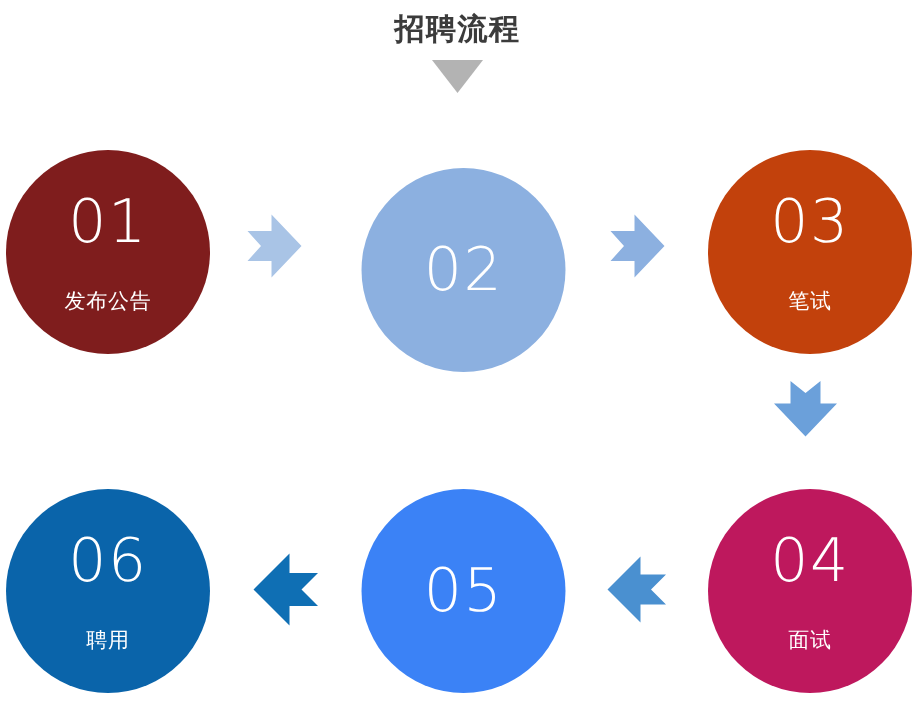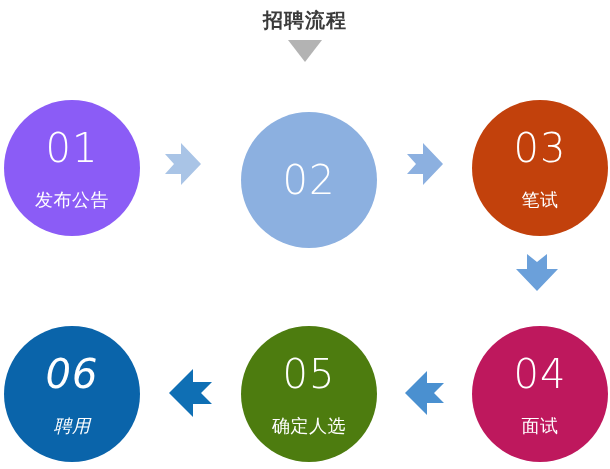--- a/index.html
+++ b/index.html
@@ -60,21 +60,21 @@
   }
   .node-num {
     font-size: 40px;
     font-weight: 300;
     color: #ffffff;
     line-height: 42px;
     letter-spacing: 1px;
     font-family: "DejaVu Sans", "Liberation Sans", sans-serif;
   }
   .node-label {
-    font-size: 18px;
+    font-size: 14px;
     font-weight: 400;
     color: #ffffff;
     line-height: 20px;
     margin-top: 21px;
     letter-spacing: 0.5px;
     white-space: nowrap;
   }
 
   
   #node-1 { left: 4px;   top: 100px; }
@@ -99,45 +99,44 @@
 </head>
 <body style="background: rgb(255, 255, 255);">
 
 <div id="canvas">
 
   <div class="title-wrap">
     <span class="title-text" style="color: rgb(59, 59, 59);">招聘流程</span>
     <span class="title-marker" style="border-top-color: rgb(179, 179, 179);"></span>
   </div>
 
-  <div class="node" id="node-1" style="background: #8b5cf6;">
+  <div class="node" id="node-1" style="background: #7f1d1d;">
     <span class="node-num">01</span>
     <span class="node-label">发布公告</span>
   </div>
 
   <div class="node" id="node-2" style="background: rgb(140, 176, 224);">
     <span class="node-num">02</span>
   </div>
 
   <div class="node" id="node-3" style="background: #c2410c;">
     <span class="node-num">03</span>
     <span class="node-label">笔试</span>
   </div>
 
   <div class="node" id="node-4" style="background: #be185d;">
     <span class="node-num">04</span>
     <span class="node-label">面试</span>
   </div>
 
-  <div class="node" id="node-5" style="background: #4d7c0f;">
+  <div class="node" id="node-5" style="background: #3b82f6;">
     <span class="node-num">05</span>
-    <span class="node-label">确定人选</span>
   </div>
 
-  <div class="node" id="node-6" style="background: rgb(10, 100, 170); font-style: italic;">
+  <div class="node" id="node-6" style="background: rgb(10, 100, 170);">
     <span class="node-num">06</span>
     <span class="node-label">聘用</span>
   </div>
 
   <div class="arrow" id="arrow-1">
     <svg width="40" height="48" viewBox="0 0 40 48">
       <path class="arrow-shape" d="M2,14 L18,14 L18,3 L38,24 L18,45 L18,34 L2,34 L11,24 Z" fill="#a9c4e6"></path>
     </svg>
   </div>
 

